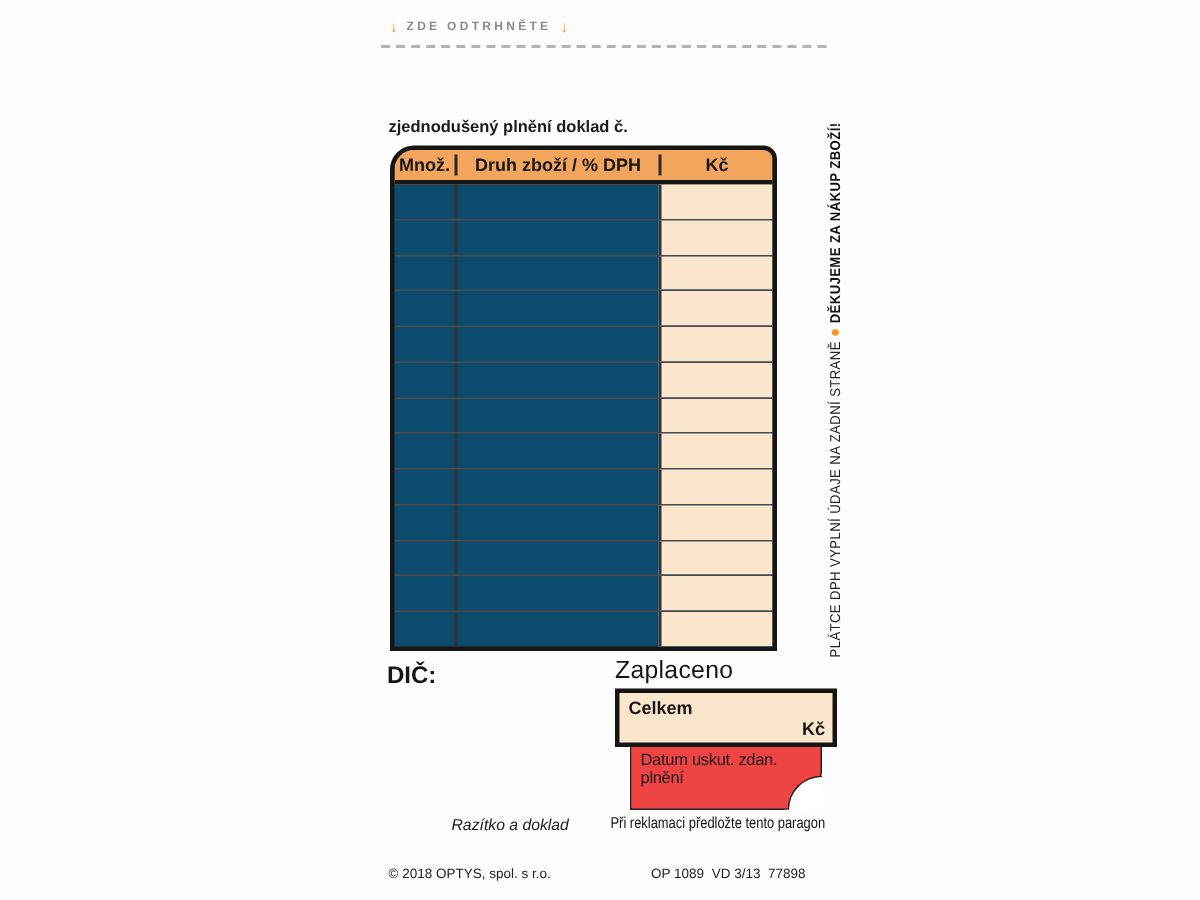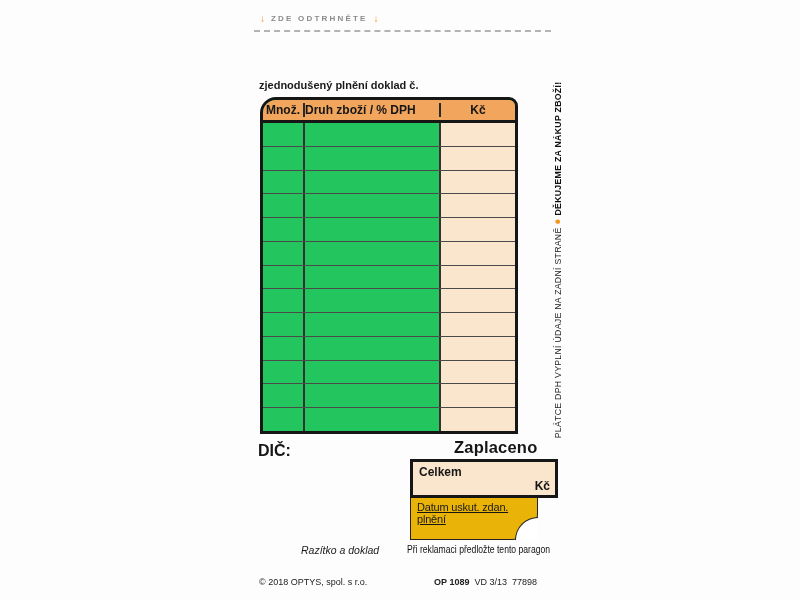--- a/index.html
+++ b/index.html
@@ -41,80 +41,80 @@
   .subtitle{
     position:absolute;left:259px;top:79px;
     font-size:11px;font-weight:600;color:#1a1a1a;
   }
 
   
   .receipt-table{
     position:absolute;left:260px;top:97px;width:258px;height:337px;
     border:3px solid var(--ink);
     border-radius:16px 9px 0 0;
-    box-sizing:border-box;background:#22c55e;
+    box-sizing:border-box;background:#0c4a6e;
     display:flex;flex-direction:column;overflow:hidden;
   }
   .thead{
     display:flex;height:20px;flex:0 0 20px;
     background:var(--header-orange);
     border-bottom:3px solid var(--ink);
     font-size:12px;font-weight:600;align-items:center;
   }
   .tbody{display:flex;flex-direction:column;flex:1;}
   .trow{display:flex;flex:1;border-top:1.4px solid #4a4a4a;}
   .trow:first-child{border-top:none;}
   .c-mnoz{width:40px;text-align:center;}
-  .c-druh{flex:1;border-left:2px solid #333;text-align:left;}
+  .c-druh{flex:1;border-left:2px solid #333;text-align:center;}
   .c-kc{width:74px;border-left:2px solid #333;text-align:center;}
   .trow .c-kc{background:var(--light-orange);}
   .thead .c-mnoz,.thead .c-druh,.thead .c-kc{border-left-color:#2a2a2a;}
 
   
   .side-note{
     position:absolute;left:557px;top:260px;
     transform:translate(-50%,-50%) rotate(-90deg) scaleX(0.92);
     white-space:nowrap;
     font-size:9.5px;letter-spacing:0.3px;color:#222;
   }
   .side-note .bold{font-weight:bold;color:#111;}
   .side-note .dot{color:var(--accent);font-size:11px;padding:0 3px;}
 
   
   .dic{position:absolute;left:258px;top:442px;font-size:16px;font-weight:bold;}
-  .zaplaceno{position:absolute;left:410px;top:438px;font-size:16.5px;font-weight:bold;letter-spacing:0.2px;margin-left:44px;}
+  .zaplaceno{position:absolute;left:410px;top:438px;font-size:16.5px;font-weight:normal;letter-spacing:0.2px;}
   .celkem-box{
     position:absolute;left:410px;top:459px;width:148px;height:39px;
     background:var(--light-orange);border:3px solid var(--ink);box-sizing:border-box;
   }
   .celkem-label{position:absolute;left:6px;top:3px;font-size:12px;font-weight:bold;}
   .kc-label{position:absolute;right:5px;bottom:2px;font-size:12px;font-weight:bold;}
   .datum-box{
-    position:absolute;left:410px;top:498px;width:128px;height:42px;
+    position:absolute;left:420px;top:498px;width:128px;height:42px;
     border:1.6px solid #222;border-top:none;
     border-bottom-right-radius:26px;
-    box-sizing:border-box;background:#eab308;text-decoration:underline;
+    box-sizing:border-box;background:#ef4444;
   }
   .datum-label{padding:3px 0 0 6px;font-size:11px;letter-spacing:-0.2px;color:#1a1a1a;}
   .curl{
     position:absolute;right:-1px;bottom:-1px;width:22px;height:22px;
     background:#fff;
     border-top:1.5px solid #222;border-left:1.5px solid #222;
     border-top-left-radius:100%;
   }
 
   
   .stamp{position:absolute;left:301px;top:544px;font-size:10.5px;font-style:italic;color:#1a1a1a;}
   .claim{
     position:absolute;left:407px;top:543px;font-size:10.5px;color:#111;
     transform:scaleX(0.82);transform-origin:left center;white-space:nowrap;
   }
   .copyright{position:absolute;left:259px;top:577px;font-size:9px;color:#222;}
   .codes{position:absolute;right:263px;top:577px;font-size:9px;color:#222;white-space:pre;}
-  .codes .code-bold{font-weight:bold;}
+  .codes .code-bold{font-weight:normal;}
 </style>
 </head>
 <body>
 
 <div class="canvas">
 
   <div class="tear">
     <span class="arrow">↓</span><span>ZDE ODTRHNĚTE</span><span class="arrow">↓</span>
   </div>
   <div class="dash-line"></div>

